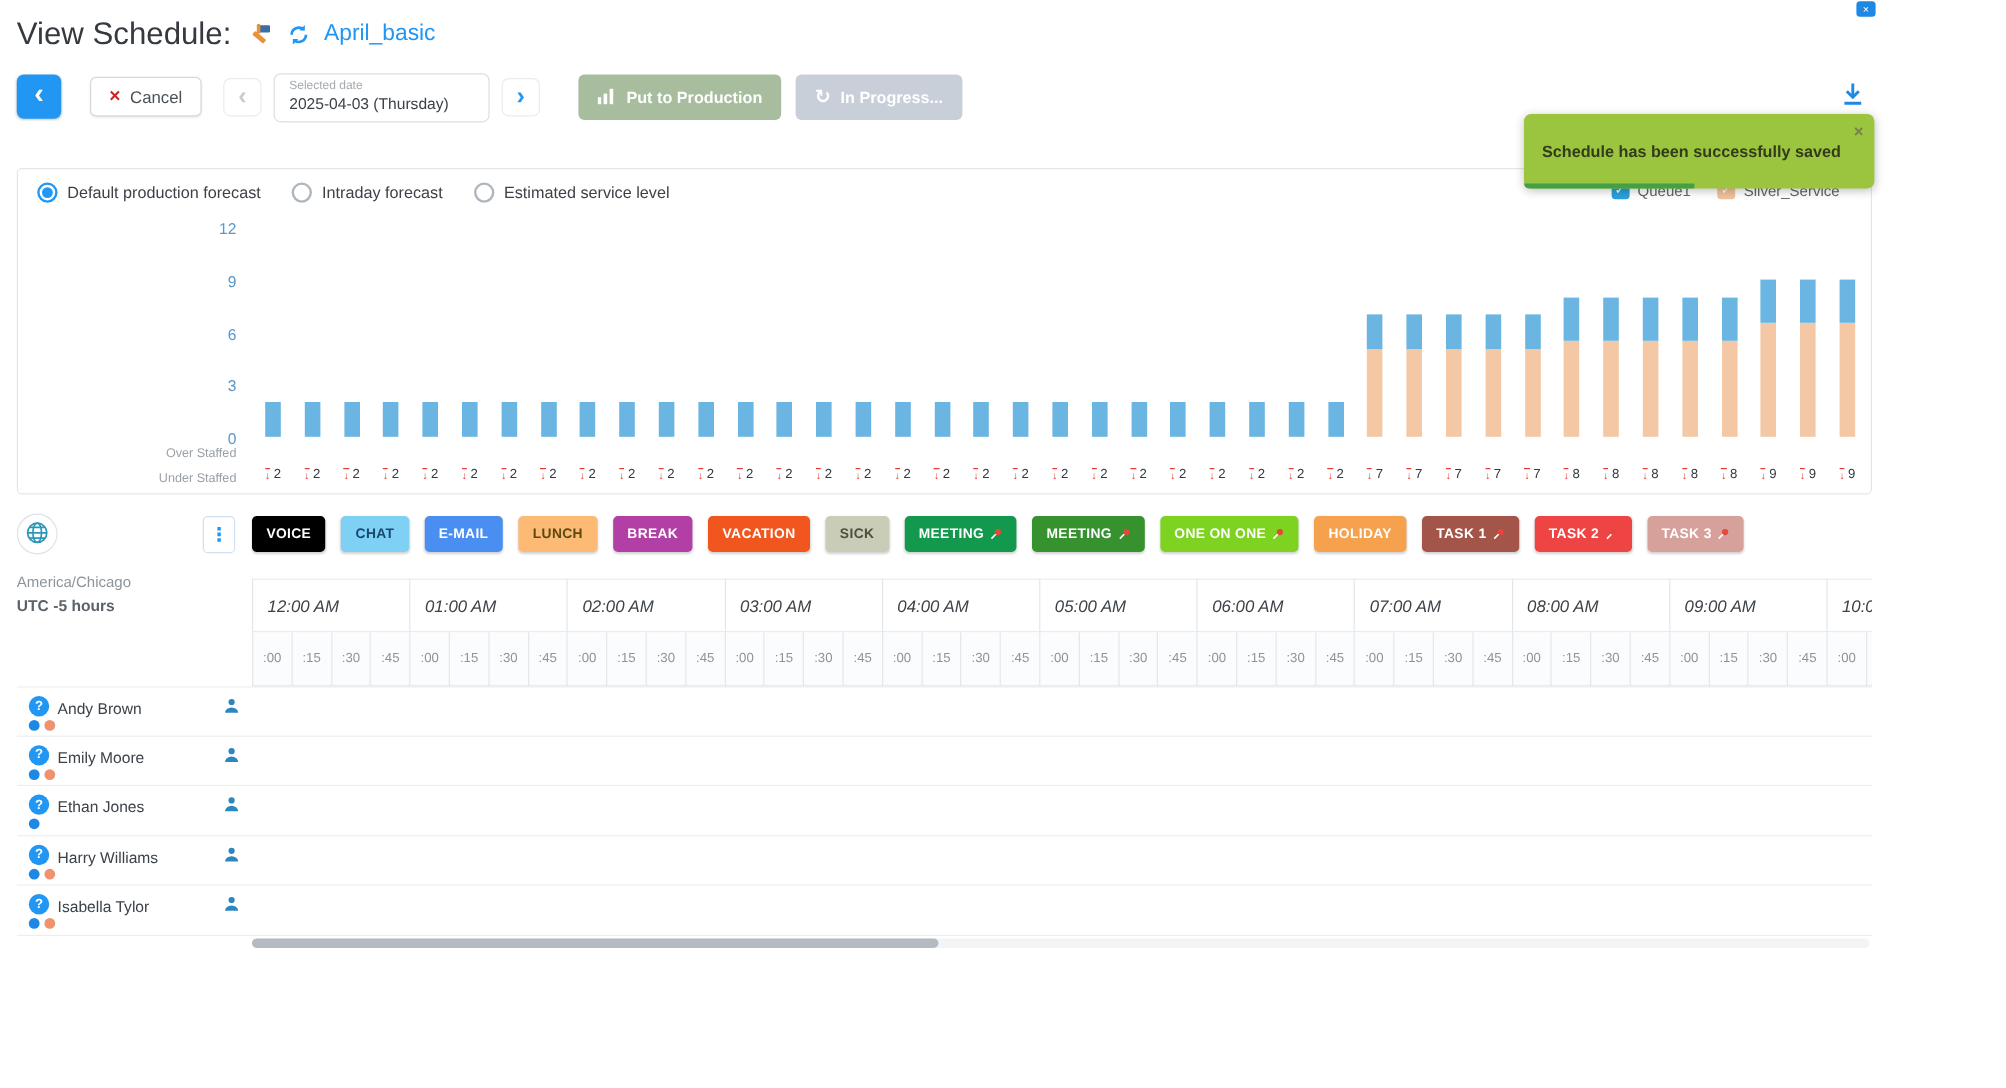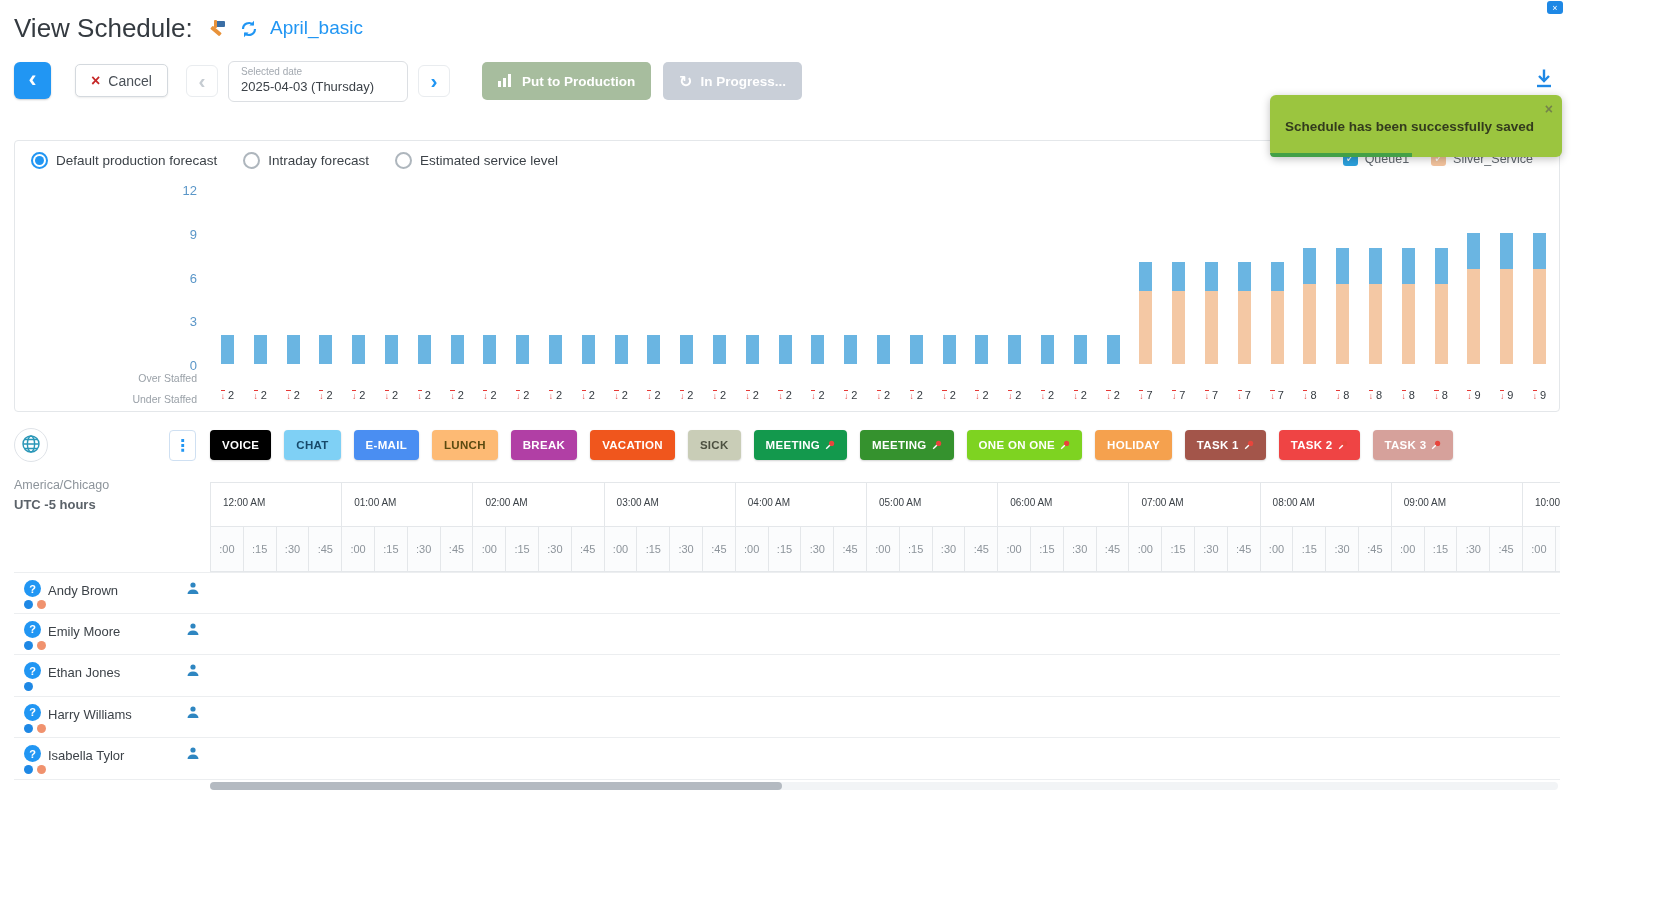--- a/index.html
+++ b/index.html
@@ -64,21 +64,21 @@
   .chips { position:absolute; left:210px; top:430px; display:flex; gap:13px; }
   .chip { height:30px; padding:0 12px; border-radius:4px; font-size:11.5px; font-weight:bold; letter-spacing:.3px; display:flex; align-items:center; gap:5px; box-shadow:0 1px 2px rgba(0,0,0,.18); cursor:pointer; white-space:nowrap; }
 
   
   .tz-region { position:absolute; left:14px; top:478px; font-size:12.5px; color:#8d949b; }
   .tz-offset { position:absolute; left:14px; top:497px; font-size:13px; color:#5b6269; font-weight:bold; }
 
   
   .grid { position:absolute; left:14px; top:482px; width:1546px; height:312px; overflow:hidden; }
   .grid-inner { position:absolute; left:196px; top:0; width:1450px; height:90px; }
-  .hour-cell { position:absolute; top:0; height:45px; border:1px solid #e4e7ea; border-right:none; font-size:10px; color:#3c4248; padding:14px 0 0 12px; background:#fff; }
+  .hour-cell { position:absolute; top:0; height:45px; border:1px solid #e4e7ea; border-right:none; font-size:14px; color:#3c4248; padding:14px 0 0 12px; background:#fff;font-style:italic; }
   .int-cell { position:absolute; top:45px; height:45px; border-left:1px solid #e4e7ea; border-bottom:1px solid #e4e7ea; font-size:11px; color:#8d949b; display:flex; align-items:center; justify-content:center; background:#fbfcfd; }
   .emp-rows { position:absolute; left:0; top:90px; width:1546px; }
   .emp-row { position:absolute; left:0; width:1546px; height:41.5px; border-bottom:1px solid #eceef0; }
   .emp-row:first-child { border-top:1px solid #eceef0; }
   .emp-q { position:absolute; left:10px; top:7px; width:17px; height:17px; border-radius:50%; background:#2196f3; color:#fff; font-size:11px; font-weight:bold; display:flex; align-items:center; justify-content:center; cursor:pointer; }
   .emp-name { position:absolute; left:34px; top:10px; font-size:13px; color:#3c4248; }
   .emp-person { position:absolute; left:172px; top:8px; cursor:pointer; }
   .emp-dots { position:absolute; left:10px; top:27px; display:flex; gap:4px; }
   .dot { width:9px; height:9px; border-radius:50%; display:inline-block; }
   .scroll-track { position:absolute; left:196px; top:300px; width:1348px; height:8px; background:#f2f4f6; border-radius:4px; }

